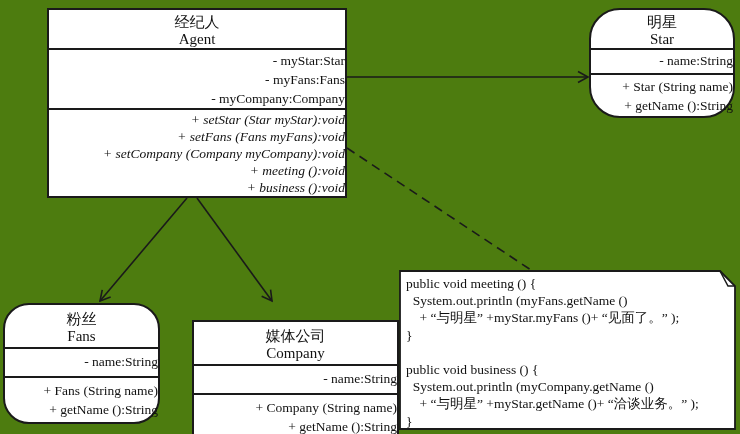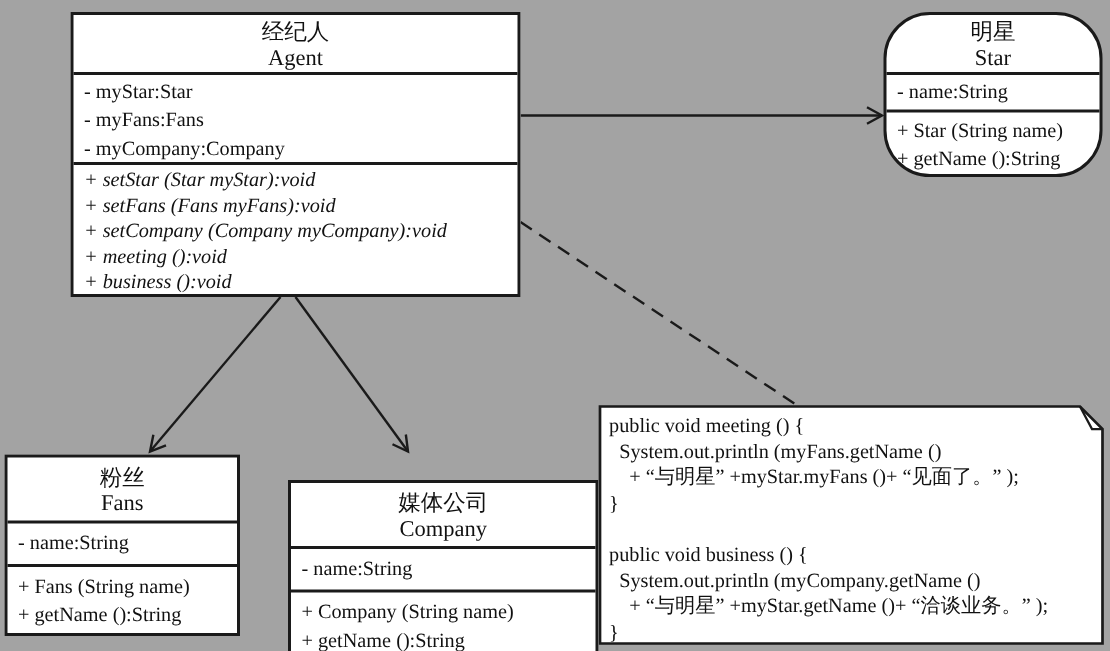--- a/index.html
+++ b/index.html
@@ -1,29 +1,29 @@
 <!DOCTYPE html>
 <html><head>
 <meta charset="utf-8">
 <style>
   html,body{margin:0;padding:0;background:#fff;}
   .stage{
-    position:relative;width:740px;height:434px;background:#a3a3a3;
+    position:relative;width:740px;height:434px;background:#4d7c0f;
     font-family:"Liberation Serif","DejaVu Serif",serif;color:#111;overflow:hidden;
   }
   .overlay{position:absolute;left:0;top:0;width:740px;height:434px;}
   .uml-class{
     position:absolute;box-sizing:border-box;border:2px solid #1a1a1a;background:#fff;
     display:flex;flex-direction:column;
   }
   .agent{left:47px;top:8px;width:300px;height:190px;}
   .star{left:589px;top:8px;width:146px;height:110px;border-radius:31px;}
-  .fans{left:3px;top:303px;width:157px;height:121px;}
+  .fans{left:3px;top:303px;width:157px;height:121px;border-radius:26px;}
   .company{left:192px;top:320px;width:207px;height:121px;}
-  .compartment{box-sizing:border-box;}
+  .compartment{box-sizing:border-box;text-align:right;}
   .compartment.attrs,.compartment.methods{border-top:2px solid #1a1a1a;}
   .compartment.methods{flex:1;}
   .title{text-align:center;padding-top:3px;}
   .title .cn{font-size:15px;line-height:18px;}
   .title .en{font-size:15px;line-height:17px;text-align:center;}
   .row{font-size:13.5px;white-space:pre;padding-left:7px;}
   .agent .title{height:38px;}
   .agent .attrs{height:60px;padding-top:1px;}
   .agent .attrs .row{line-height:19px;}
   .agent .methods{padding-top:1px;}

